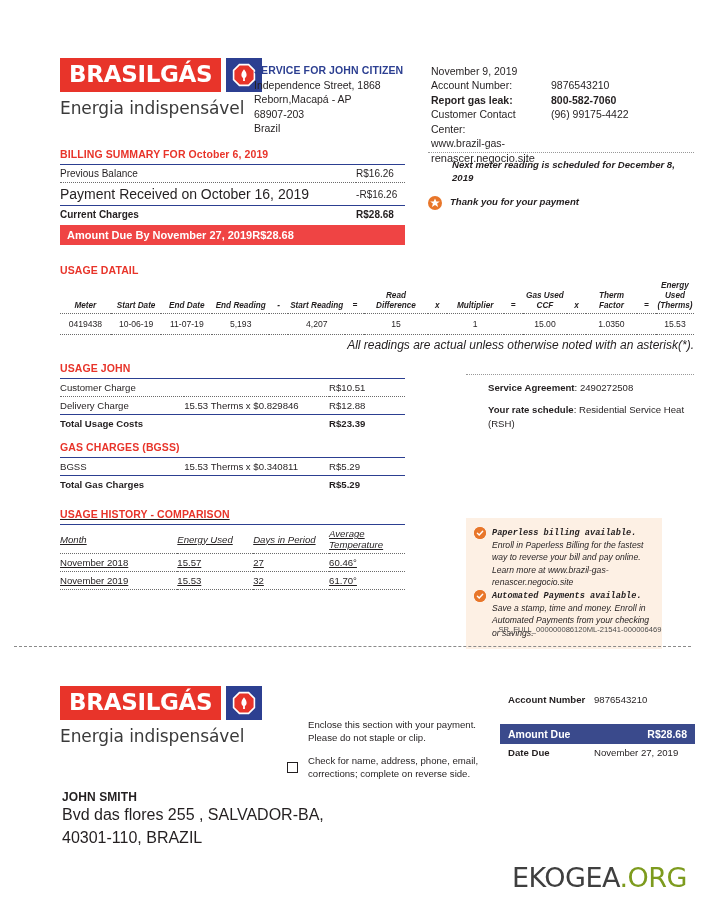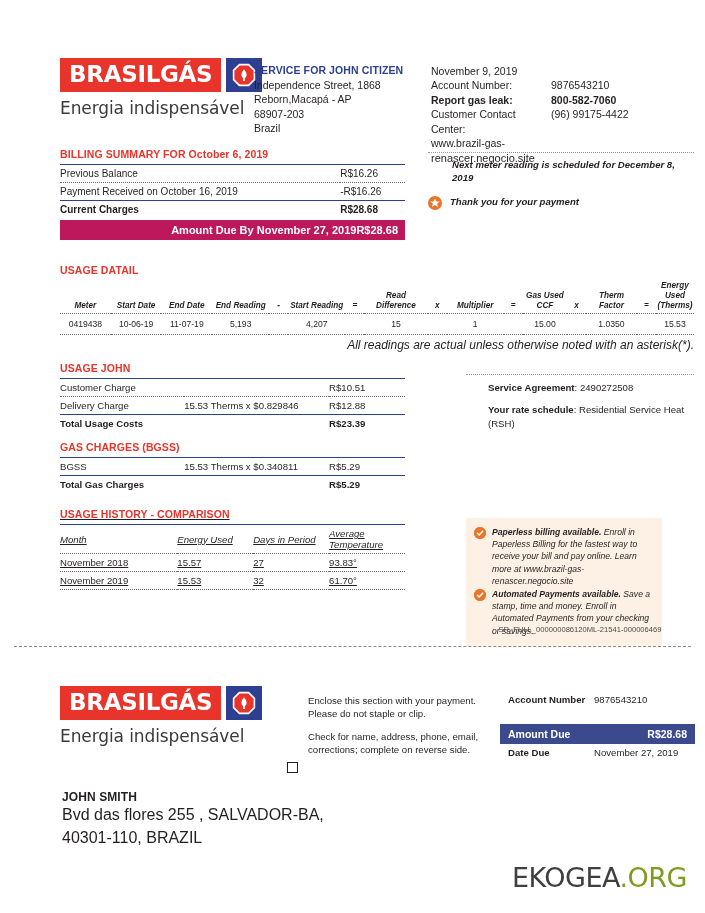--- a/index.html
+++ b/index.html
@@ -66,23 +66,23 @@
   
   .tbl { width: 100%; border-collapse: collapse; font-size: 9.6px; }
   .tbl td { padding: 3px 0 3px 0; vertical-align: middle; }
   .rule-solid { border-top: 1.6px solid #2c3f91; }
   .rule-dot { border-top: 1.2px dotted #6b6b6b; }
   .rule-dot-light { border-top: 1px dotted #999; }
   .amt { }
   .bold { font-weight: bold; }
 
   .bluebar {
-    background: #be185d; color: #fff; font-weight: bold;
+    background: #ef4444; color: #fff; font-weight: bold;
     font-size: 11px; padding: 4px 7px;
-    display: flex; justify-content: flex-end; align-items: center;
+    display: flex; justify-content: flex-start; align-items: center;
   }
 
   
   .note-ital {
     font-style: italic; font-weight: bold; font-size: 9.6px;
     color: #231f20; line-height: 1.35;
   }
   .note-reg { font-size: 9.6px; line-height: 1.4; }
   .star {
     width: 14px; height: 14px; flex: 0 0 14px;
@@ -107,32 +107,32 @@
 
   
   .promo {
     background: #fdf0e4;
     padding: 8px 10px 10px 8px;
   }
   .promo-row { display: flex; gap: 6px; align-items: flex-start; }
   .promo-txt {
     font-size: 8.6px; font-style: italic; line-height: 1.42; color: #231f20;
   }
-  .promo-txt b { font-weight: bold; }
+  .promo-txt b { font-weight: bold; font-family: Liberation Mono, monospace; }
   .dot-icon {
     width: 12px; height: 12px; flex: 0 0 12px; margin-top: 1px;
     border-radius: 50%; background: #e8762a;
     display: inline-flex; align-items: center; justify-content: center;
   }
   .ref-code {
     font-size: 7.6px; color: #4a4a4a; text-align: center; margin-top: 5px;
   }
 
   
-  .stub-txt { font-size: 9.6px; line-height: 1.4; color: #231f20; }
+  .stub-txt { font-size: 9.6px; line-height: 1.4; color: #231f20; margin-top: 24px; }
   .checkbox {
     width: 11px; height: 11px; border: 1.3px solid #231f20; background: #fff;
   }
   .cust-name { font-weight: bold; font-size: 12px; letter-spacing: 0.1px; }
   .cust-addr { font-size: 16px; line-height: 1.42; }
 
   .stub-bluebar {
     background: #3a4a8c; color: #fff; font-weight: bold; font-size: 10.5px;
     padding: 4px 8px; display: flex; justify-content: space-between;
   }
@@ -199,21 +199,21 @@
 
   <div style="position:absolute; left:60px; top:148px; width:345px;">
     <div class="sec-title">BILLING SUMMARY FOR October 6, 2019</div>
     <table class="tbl" style="margin-top:4px;">
       <tbody>
           <tr>
         <td class="rule-solid" style="font-size:10px;">Previous Balance</td>
         <td class="rule-solid amt" style="font-size:10px;">R$16.26</td>
       </tr>
       <tr>
-        <td class="rule-dot" style="font-size:10px;">Payment Received on October 16, 2019</td>
+        <td class="rule-dot" style="font-size:14px;">Payment Received on October 16, 2019</td>
         <td class="rule-dot amt" style="font-size:10px;">-R$16.26</td>
       </tr>
       <tr>
         <td class="rule-solid bold" style="font-size:10px;">Current Charges</td>
         <td class="rule-solid amt bold" style="font-size:10px;">R$28.68</td>
       </tr>
     </tbody>
       </table>
     <div class="bluebar" style="margin-top:2px;">
       <span>Amount Due By November 27, 2019</span>
@@ -342,21 +342,21 @@
           <tr>
         <td class="rule-solid" style="font-style:italic; width:34%;">Month</td>
         <td class="rule-solid amt" style="font-style:italic; width:22%;">Energy Used</td>
         <td class="rule-solid amt" style="font-style:italic; width:22%;">Days in Period</td>
         <td class="rule-solid amt" style="font-style:italic;">Average Temperature</td>
       </tr>
       <tr>
         <td class="rule-dot">November 2018</td>
         <td class="rule-dot amt">15.57</td>
         <td class="rule-dot amt">27</td>
-        <td class="rule-dot amt">93.83°</td>
+        <td class="rule-dot amt">60.46°</td>
       </tr>
       <tr>
         <td class="rule-dot">November 2019</td>
         <td class="rule-dot amt">15.53</td>
         <td class="rule-dot amt">32</td>
         <td class="rule-dot amt">61.70°</td>
       </tr>
       <tr>
         <td class="rule-dot" colspan="4" style="padding:0;"></td>
       </tr>
@@ -366,21 +366,21 @@
 
   <div style="position:absolute; left:466px; top:518px; width:196px;">
     <div class="promo">
       <div class="promo-row">
         <span class="dot-icon">
           <svg width="12" height="12" viewBox="0 0 12 12">
             <circle cx="6" cy="6" r="6" fill="#e8762a"></circle>
             <path d="M3.4 6.2 L5.2 8 L8.7 4.2" stroke="#ffffff" stroke-width="1.4" fill="none" stroke-linecap="round"></path>
           </svg>
         </span>
-        <span class="promo-txt"><b>Paperless billing available.</b><span> Enroll in Paperless Billing for the fastest way to receive your bill and pay online. Learn more at www.brazil-gas-renascer.negocio.site</span></span>
+        <span class="promo-txt"><b>Paperless billing available.</b><span> Enroll in Paperless Billing for the fastest way to reverse your bill and pay online. Learn more at www.brazil-gas-renascer.negocio.site</span></span>
       </div>
       <div class="promo-row" style="margin-top:1px;">
         <span class="dot-icon">
           <svg width="12" height="12" viewBox="0 0 12 12">
             <circle cx="6" cy="6" r="6" fill="#e8762a"></circle>
             <path d="M3.4 6.2 L5.2 8 L8.7 4.2" stroke="#ffffff" stroke-width="1.4" fill="none" stroke-linecap="round"></path>
           </svg>
         </span>
         <span class="promo-txt"><b>Automated Payments available.</b><span> Save a stamp, time and money. Enroll in Automated Payments from your checking or savings.</span></span>
       </div>

